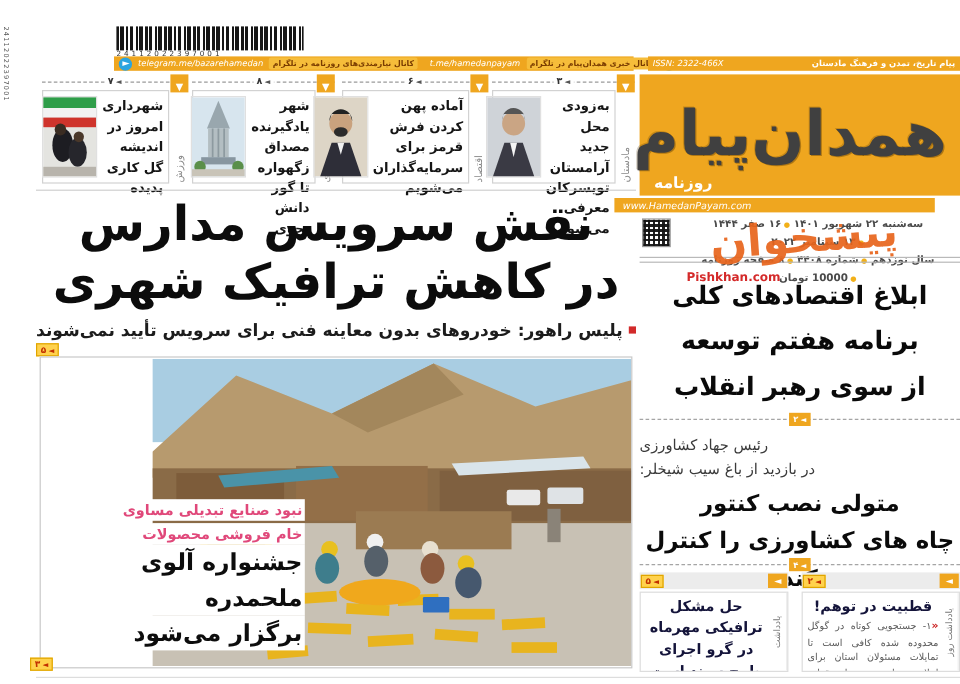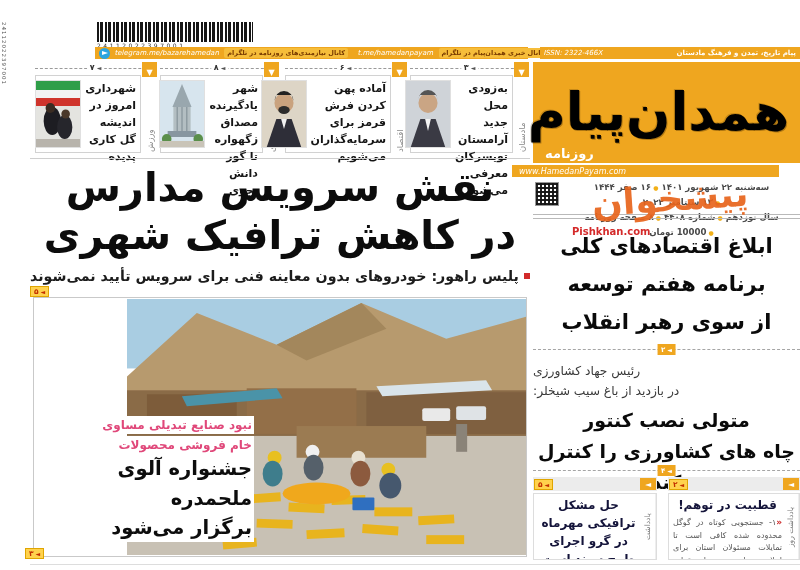--- a/index.html
+++ b/index.html
@@ -18,21 +18,21 @@
   .ybar-b{left:540px;top:47px;width:260px;justify-content:space-between;}
   .yurl{color:#fff;font-size:7px;font-style:italic;white-space:nowrap;}
   .ybadge{background:#f6bd3a;color:#7a3c00;font-size:6.5px;font-weight:bold;padding:1px 3px;border-radius:2px;white-space:nowrap;}
   .tg-icon{width:11px;height:11px;border-radius:50%;background:#2ca5e0;flex:none;position:relative;}
   .tg-icon::before{content:"";position:absolute;left:2.5px;top:3.5px;width:0;height:0;
                    border-left:6px solid #fff;border-top:2px solid transparent;border-bottom:2px solid transparent;}
   .slogan{color:#fff;font-size:7px;font-weight:bold;}
 
   
   .mast{left:533px;top:62px;width:267px;height:101px;background:#efa61f;}
-  .mast-title{position:absolute;right:8px;top:2px;width:100%;text-align:center;color:#000000;font-size:52px;font-weight:bold;
+  .mast-title{position:absolute;right:8px;top:2px;width:100%;text-align:center;color:#404040;font-size:52px;font-weight:bold;
               direction:rtl;text-shadow:1px 1px 0 rgba(80,50,0,.4),-1px -1px 0 rgba(80,50,0,.25);line-height:96px;}
   .mast-kind{position:absolute;left:12px;bottom:2px;color:#fff;font-size:13px;font-weight:bold;direction:rtl;}
   .webstrip{left:512px;top:165px;width:267px;height:12px;background:#efa61f;color:#fff;
             font-size:8px;font-style:italic;display:flex;align-items:center;padding:0 7px;direction:ltr;}
   .qr{left:535px;top:182px;width:24px;height:24px;border:1px solid #999;
       background:repeating-linear-gradient(0deg,rgba(20,20,20,.95) 0 2px,transparent 2px 4px),
                  repeating-linear-gradient(90deg,#222 0 2px,#fff 2px 4px);}
   .dates{left:565px;top:180px;width:233px;direction:rtl;text-align:center;color:#4a4a4a;
          font-size:8.6px;font-weight:bold;line-height:14px;}
   .seg{white-space:nowrap;}

